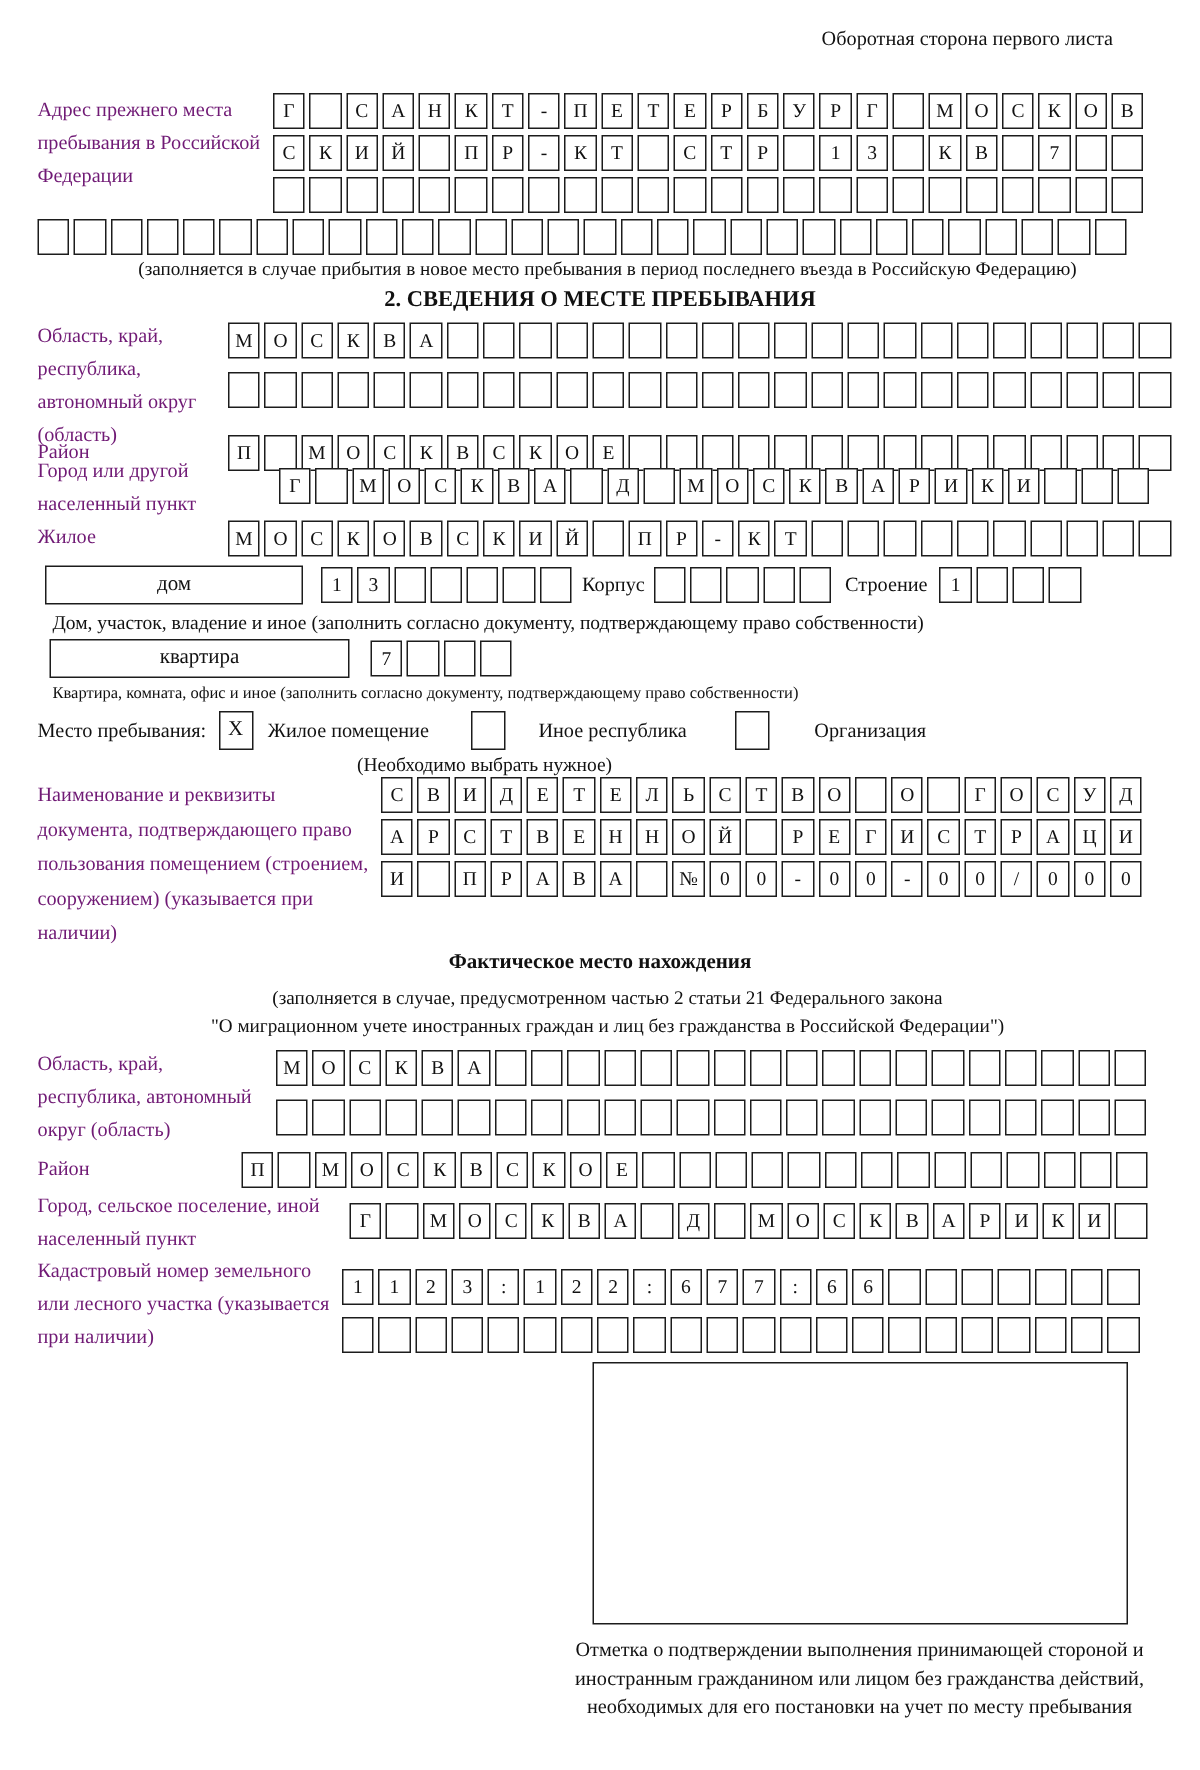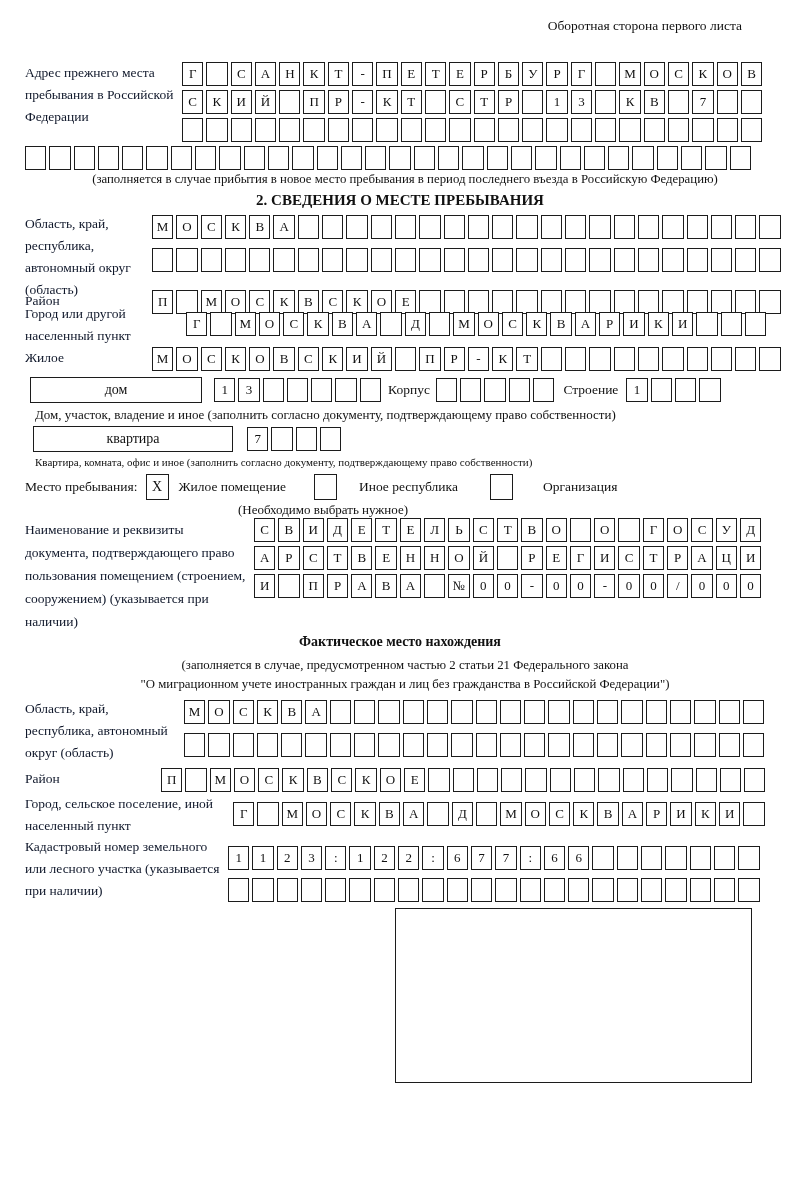--- a/index.html
+++ b/index.html
@@ -3,21 +3,21 @@
 <meta charset="utf-8">
 <style>
   * { margin:0; padding:0; box-sizing:border-box; }
   html,body { background:#fff; }
   body { width:800px; height:1180px; font-family:"Liberation Serif","DejaVu Serif",serif; color:#111; }
   .page { position:relative; width:800px; height:1180px; background:#fff; overflow:hidden; }
   .abs { position:absolute; }
 
   .header-note { top:18px; right:58px; font-size:13.5px; }
 
-  .label { font-size:13.5px; line-height:22px; color:#0f172a; }
+  .label { font-size:13.5px; line-height:22px; color:#701a75; }
   .small-note { font-size:12.8px;padding-left:10px; }
 
   .boxrow { display:flex; }
   .cell {
     width:21.3px; height:24px; flex:0 0 auto;
     border:1.6px solid #1c1c1c; margin-right:3px;
     display:flex; align-items:center; justify-content:center;
     font-size:13px; background:#fff;
   }
 
@@ -589,14 +589,15 @@
       <div class="cell"></div>
       <div class="cell"></div>
       <div class="cell"></div>
       <div class="cell"></div>
       <div class="cell"></div>
       <div class="cell"></div>
       <div class="cell"></div>
     </div>
 
   <div class="abs stamp-box" style="left:395px; top:908px; width:357px; height:175px;"></div>
+  <div class="abs caption" style="left:363px; top:1090px; width:420px;">Отметка о подтверждении выполнения принимающей стороной и иностранным гражданином или лицом без гражданства действий, необходимых для его постановки на учет по месту пребывания</div>
 
 </div>
 
 </body></html>

